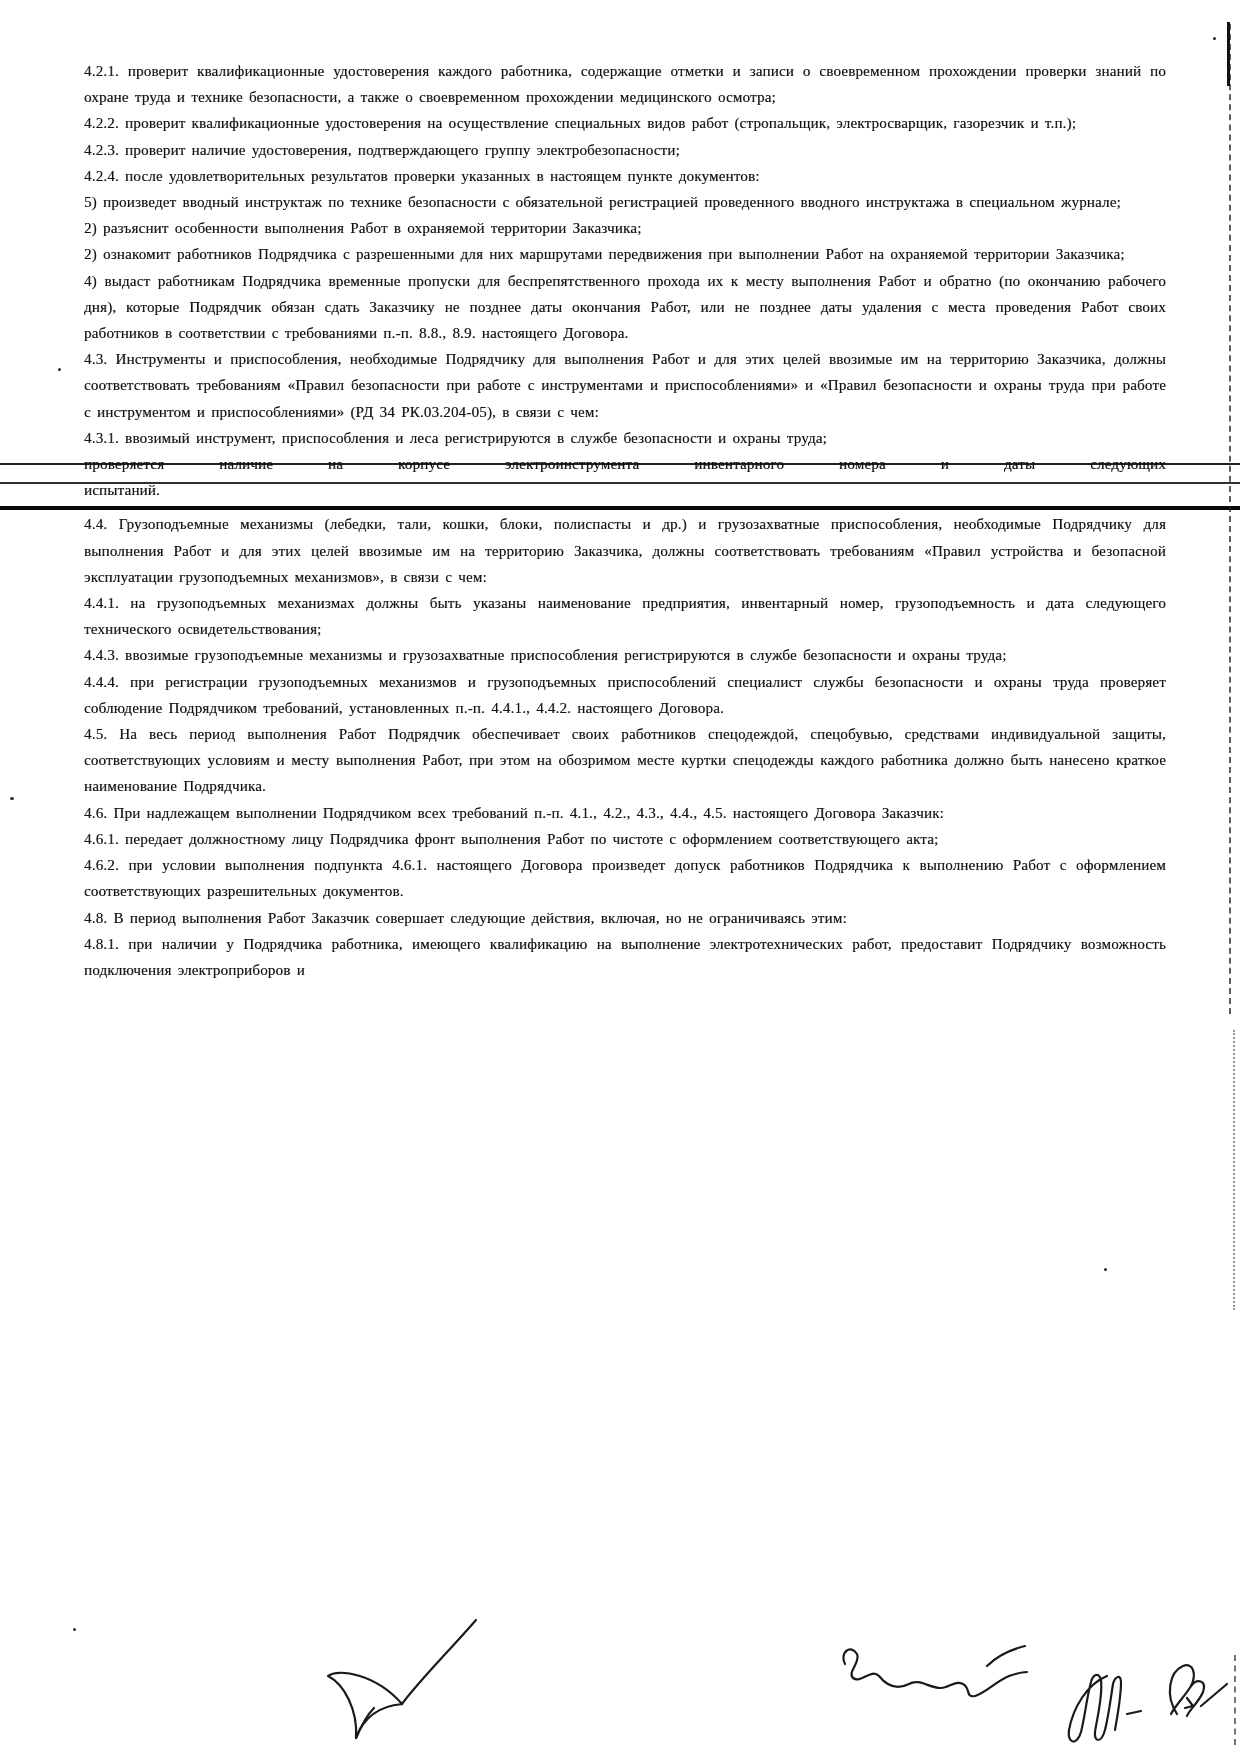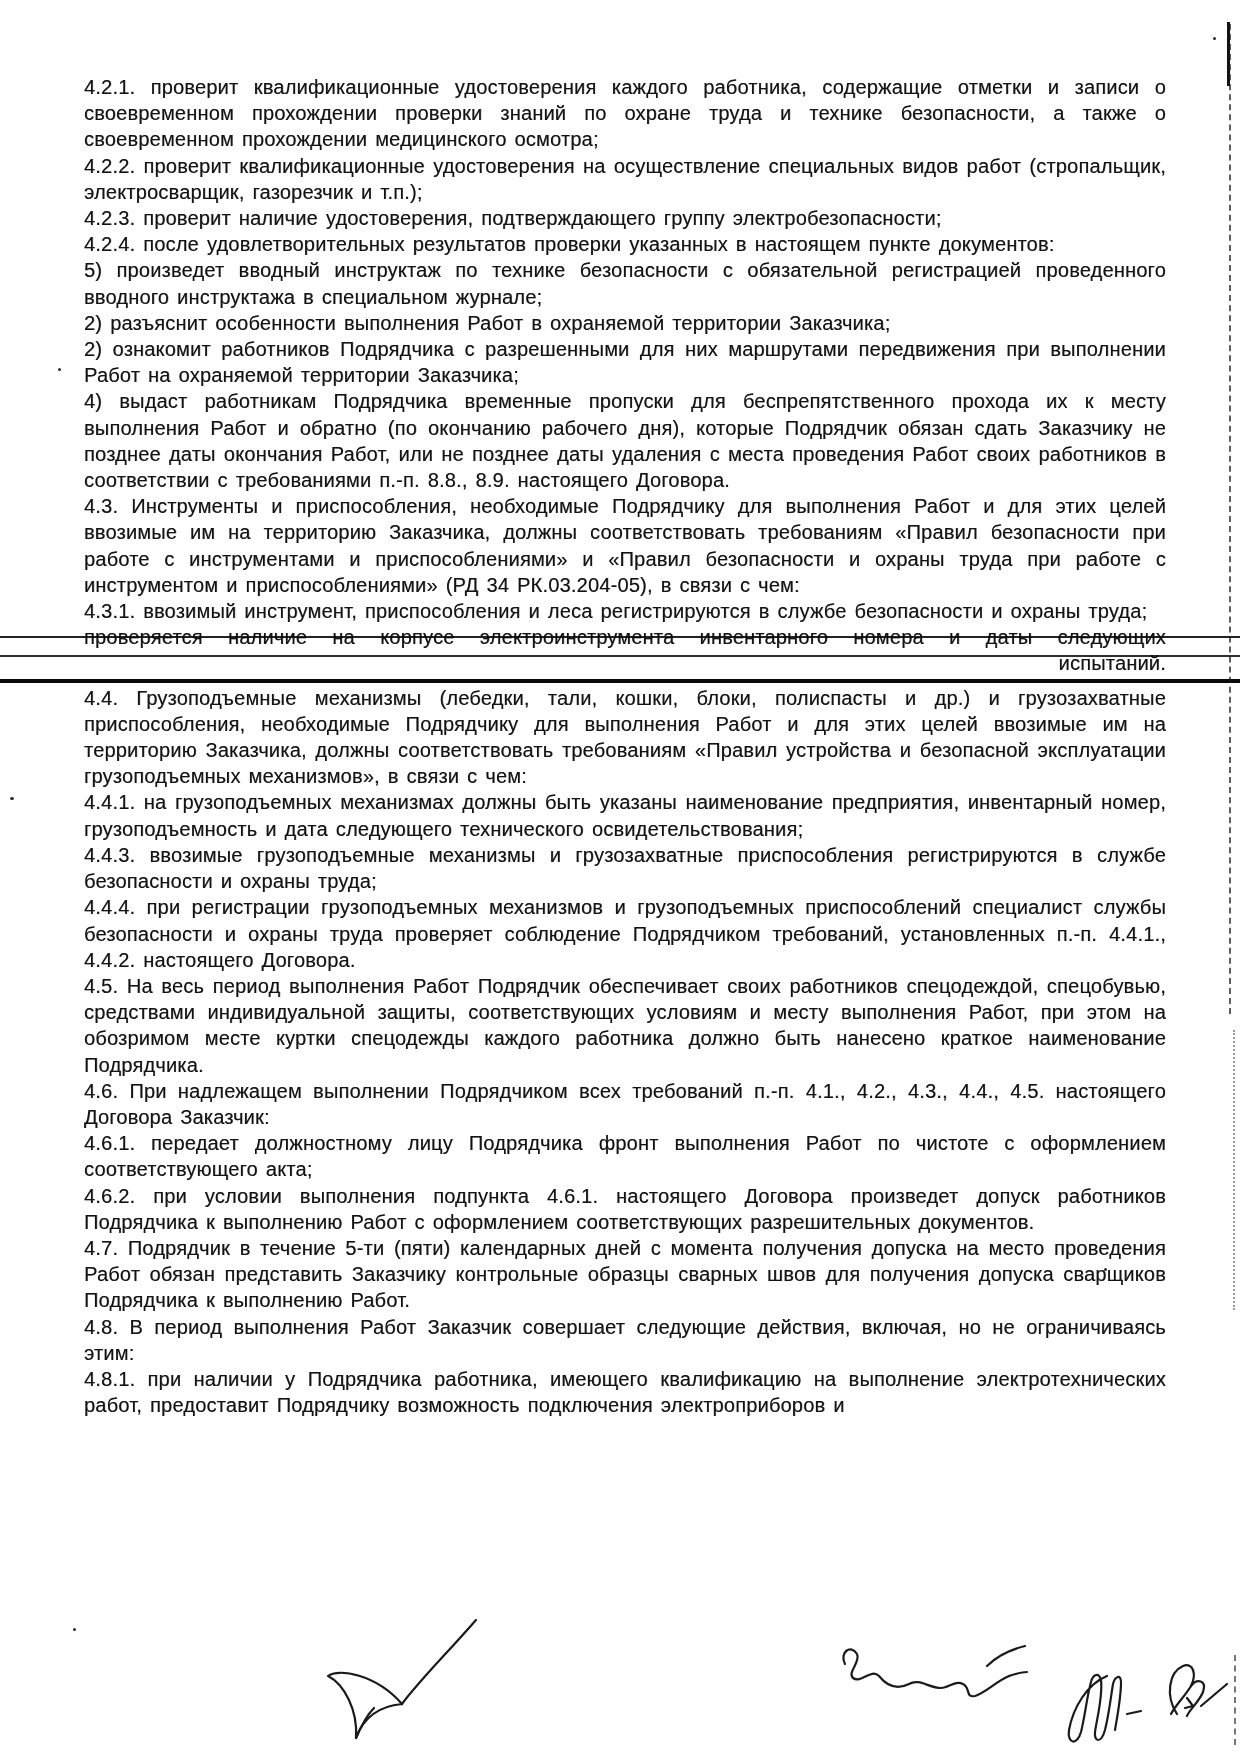--- a/index.html
+++ b/index.html
@@ -5,34 +5,35 @@
   html, body { margin:0; padding:0; }
   body {
     width:1240px; height:1754px;
     background:#ffffff;
     position:relative;
     overflow:hidden;
     font-family:"Liberation Sans", sans-serif;
   }
   .textblock {
     position:absolute;
-    left:84px; top:74px;
+    left:84px; top:58px;
     width:1082px;
-    font-size:20px;
+    font-size:15px;
     line-height:26.2px;
     color:#131313;
     text-align:justify;
     letter-spacing:0.2px;
     word-spacing:2.2px;
     text-shadow:0.4px 0.4px 0 rgba(0,0,0,0.45);
+    font-family:Liberation Serif, serif;
   }
   .para { margin:0; padding:0; }
   .struck { position:relative; margin-bottom:8px; }
   .struck-line1 { text-align:justify; text-align-last:justify; }
-  .struck-line2 { text-align:right; }
+  .struck-line2 { text-align:left; }
   .artifact-line {
     position:absolute; left:-84px; width:1240px;
     background:#0a0a0a; pointer-events:none;
   }
   .line-a { top:12px; height:2px; opacity:.9; }
   .line-b { top:31px; height:2px; opacity:.85; }
   .line-c { top:55px; height:4px; }
   .edge-solid { position:absolute; left:1227px; top:22px; width:3px; height:64px; background:#121212; }
   .edge-dash-1 { position:absolute; left:1229px; top:24px; height:990px; width:0; border-left:2px dashed rgba(25,25,25,0.7); }
   .edge-dash-2 { position:absolute; left:1233px; top:1030px; height:280px; width:0; border-left:2px dotted rgba(25,25,25,0.45); }
@@ -66,21 +67,20 @@
   </div>
 
   <p class="para">4.4. Грузоподъемные механизмы (лебедки, тали, кошки, блоки, полиспасты и др.) и грузозахватные приспособления, необходимые Подрядчику для выполнения Работ и для этих целей ввозимые им на территорию Заказчика, должны соответствовать требованиям «Правил устройства и безопасной эксплуатации грузоподъемных механизмов», в связи с чем:</p>
   <p class="para">4.4.1. на грузоподъемных механизмах должны быть указаны наименование предприятия, инвентарный номер, грузоподъемность и дата следующего технического освидетельствования;</p>
   <p class="para">4.4.3. ввозимые грузоподъемные механизмы и грузозахватные приспособления регистрируются в службе безопасности и охраны труда;</p>
   <p class="para">4.4.4. при регистрации грузоподъемных механизмов и грузоподъемных приспособлений специалист службы безопасности и охраны труда проверяет соблюдение Подрядчиком требований, установленных п.-п. 4.4.1., 4.4.2. настоящего Договора.</p>
   <p class="para">4.5. На весь период выполнения Работ Подрядчик обеспечивает своих работников спецодеждой, спецобувью, средствами индивидуальной защиты, соответствующих условиям и месту выполнения Работ, при этом на обозримом месте куртки спецодежды каждого работника должно быть нанесено краткое наименование Подрядчика.</p>
   <p class="para">4.6. При надлежащем выполнении Подрядчиком всех требований п.-п. 4.1., 4.2., 4.3., 4.4., 4.5. настоящего Договора Заказчик:</p>
   <p class="para">4.6.1. передает должностному лицу Подрядчика фронт выполнения Работ по чистоте с оформлением соответствующего акта;</p>
   <p class="para">4.6.2. при условии выполнения подпункта 4.6.1. настоящего Договора произведет допуск работников Подрядчика к выполнению Работ с оформлением соответствующих разрешительных документов.</p>
-  <p class="para">4.7. Подрядчик в течение 5-ти (пяти) календарных дней с момента получения допуска на место проведения Работ обязан представить Заказчику контрольные образцы сварных швов для получения допуска сварщиков Подрядчика к выполнению Работ.</p>
   <p class="para">4.8. В период выполнения Работ Заказчик совершает следующие действия, включая, но не ограничиваясь этим:</p>
   <p class="para">4.8.1. при наличии у Подрядчика работника, имеющего квалификацию на выполнение электротехнических работ, предоставит Подрядчику возможность подключения электроприборов и</p>
 </div>
 
 <div class="edge-solid"></div>
 <div class="edge-dash-1"></div>
 <div class="edge-dash-2"></div>
 <div class="edge-dash-3"></div>
 
 <div class="speck" style="left:10px; top:797px; width:4px; height:3px;"></div>

